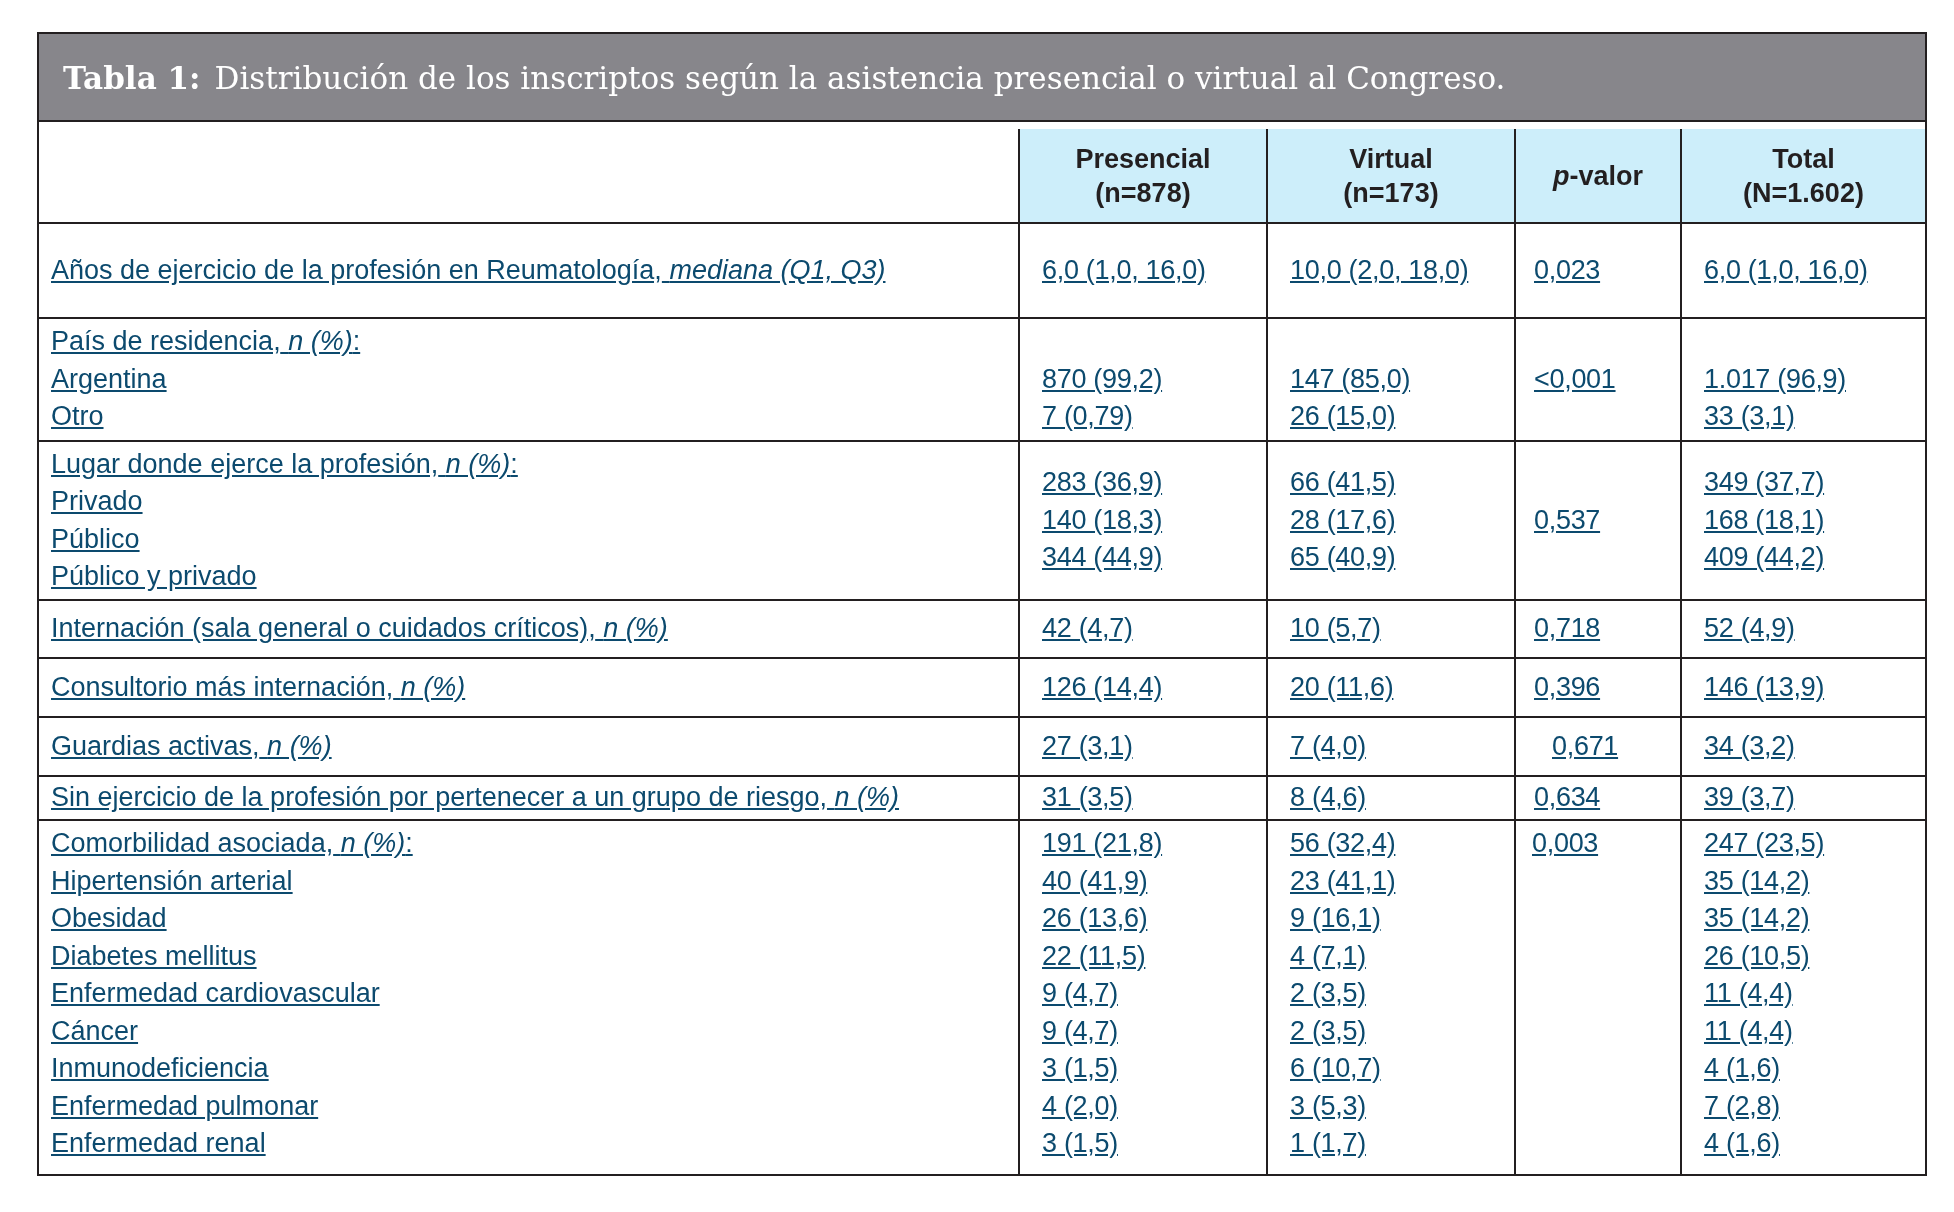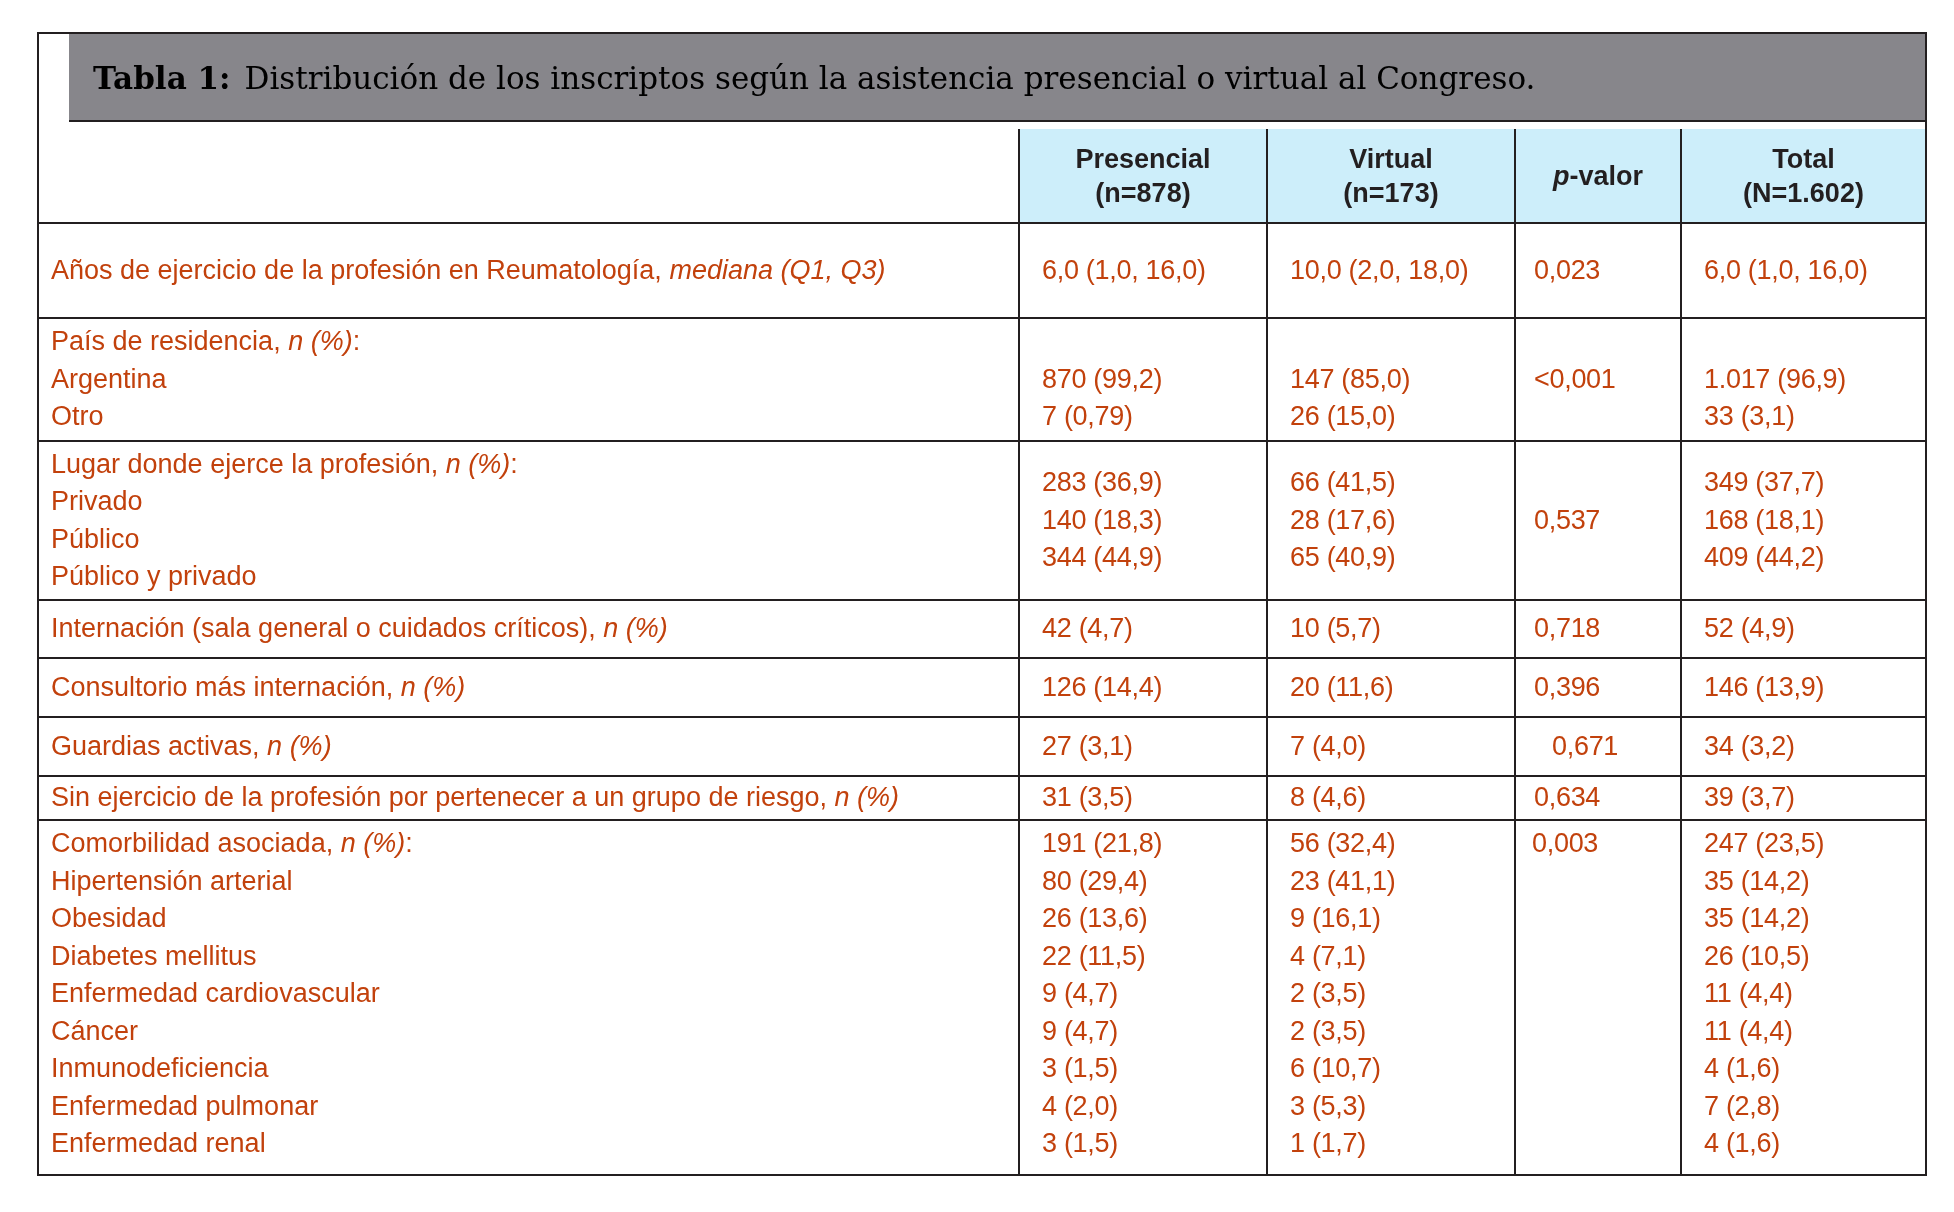--- a/index.html
+++ b/index.html
@@ -2,44 +2,44 @@
 <html><head>
 <meta charset="utf-8">
 <style>
   html, body { margin: 0; padding: 0; background: #ffffff; }
   body { width: 1954px; height: 1212px; position: relative; overflow: hidden; }
   .table-wrap {
     position: absolute; left: 37px; top: 32px; width: 1890px;
     border: 2px solid #231f20; box-sizing: border-box;
   }
   .title-bar {
-    height: 88px; background: #87868b; color: #000000;
+    height: 88px; background: #87868b; color: #ffffff;
     font-family: "DejaVu Serif", "Liberation Serif", serif;
     font-size: 31px; line-height: 88px; padding-left: 24px;
-    border-bottom: 2px solid #231f20; box-sizing: border-box; white-space: nowrap; margin-left: 30px;
+    border-bottom: 2px solid #231f20; box-sizing: border-box; white-space: nowrap;
   }
   .title-bar .label { font-weight: bold; margin-right: 14px; }
   table { border-collapse: collapse; width: 100%; table-layout: fixed; margin-top: 7px; }
   col.c1 { width: 980px; } col.c2 { width: 248px; } col.c3 { width: 248px; }
   col.c4 { width: 166px; } col.c5 { width: 244px; }
   th, td { border: 2px solid #231f20; padding: 0; vertical-align: middle; box-sizing: border-box; }
   tr > :first-child { border-left: none; }
   tr > :last-child { border-right: none; }
   thead tr:first-child th { border-top: none; }
   tbody tr:last-child td { border-bottom: none; }
   th {
     height: 94px; background: #cdeefa; color: #231f20;
     font-family: "Liberation Sans", sans-serif; font-weight: bold;
     font-size: 27px; line-height: 34px; text-align: center;
   }
   th.blank { background: #ffffff; }
   th .ital { font-style: italic; }
   td {
     font-family: "Liberation Sans", sans-serif; font-size: 27px;
-    line-height: 37.5px; color: #c2410c;
+    line-height: 37.5px; color: #0c4a6e; text-decoration: underline;
   }
   td.label-cell { padding-left: 12px; padding-right: 8px; }
   td.val-cell { padding-left: 22px; font-family: "Liberation Sans", sans-serif; letter-spacing: -0.3px; }
   td.top { vertical-align: top; padding-top: 4px; }
   .line { display: block; white-space: nowrap; }
   .it { font-style: italic; }
   .spacer { display: block; height: 37.5px; }
 </style>
 </head>
 <body>
@@ -176,21 +176,21 @@
           <span class="line">Obesidad</span>
           <span class="line">Diabetes mellitus</span>
           <span class="line">Enfermedad cardiovascular</span>
           <span class="line">Cáncer</span>
           <span class="line">Inmunodeficiencia</span>
           <span class="line">Enfermedad pulmonar</span>
           <span class="line">Enfermedad renal</span>
         </td>
         <td class="val-cell top">
           <span class="line">191 (21,8)</span>
-          <span class="line">80 (29,4)</span>
+          <span class="line">40 (41,9)</span>
           <span class="line">26 (13,6)</span>
           <span class="line">22 (11,5)</span>
           <span class="line">9 (4,7)</span>
           <span class="line">9 (4,7)</span>
           <span class="line">3 (1,5)</span>
           <span class="line">4 (2,0)</span>
           <span class="line">3 (1,5)</span>
         </td>
         <td class="val-cell top">
           <span class="line">56 (32,4)</span>

